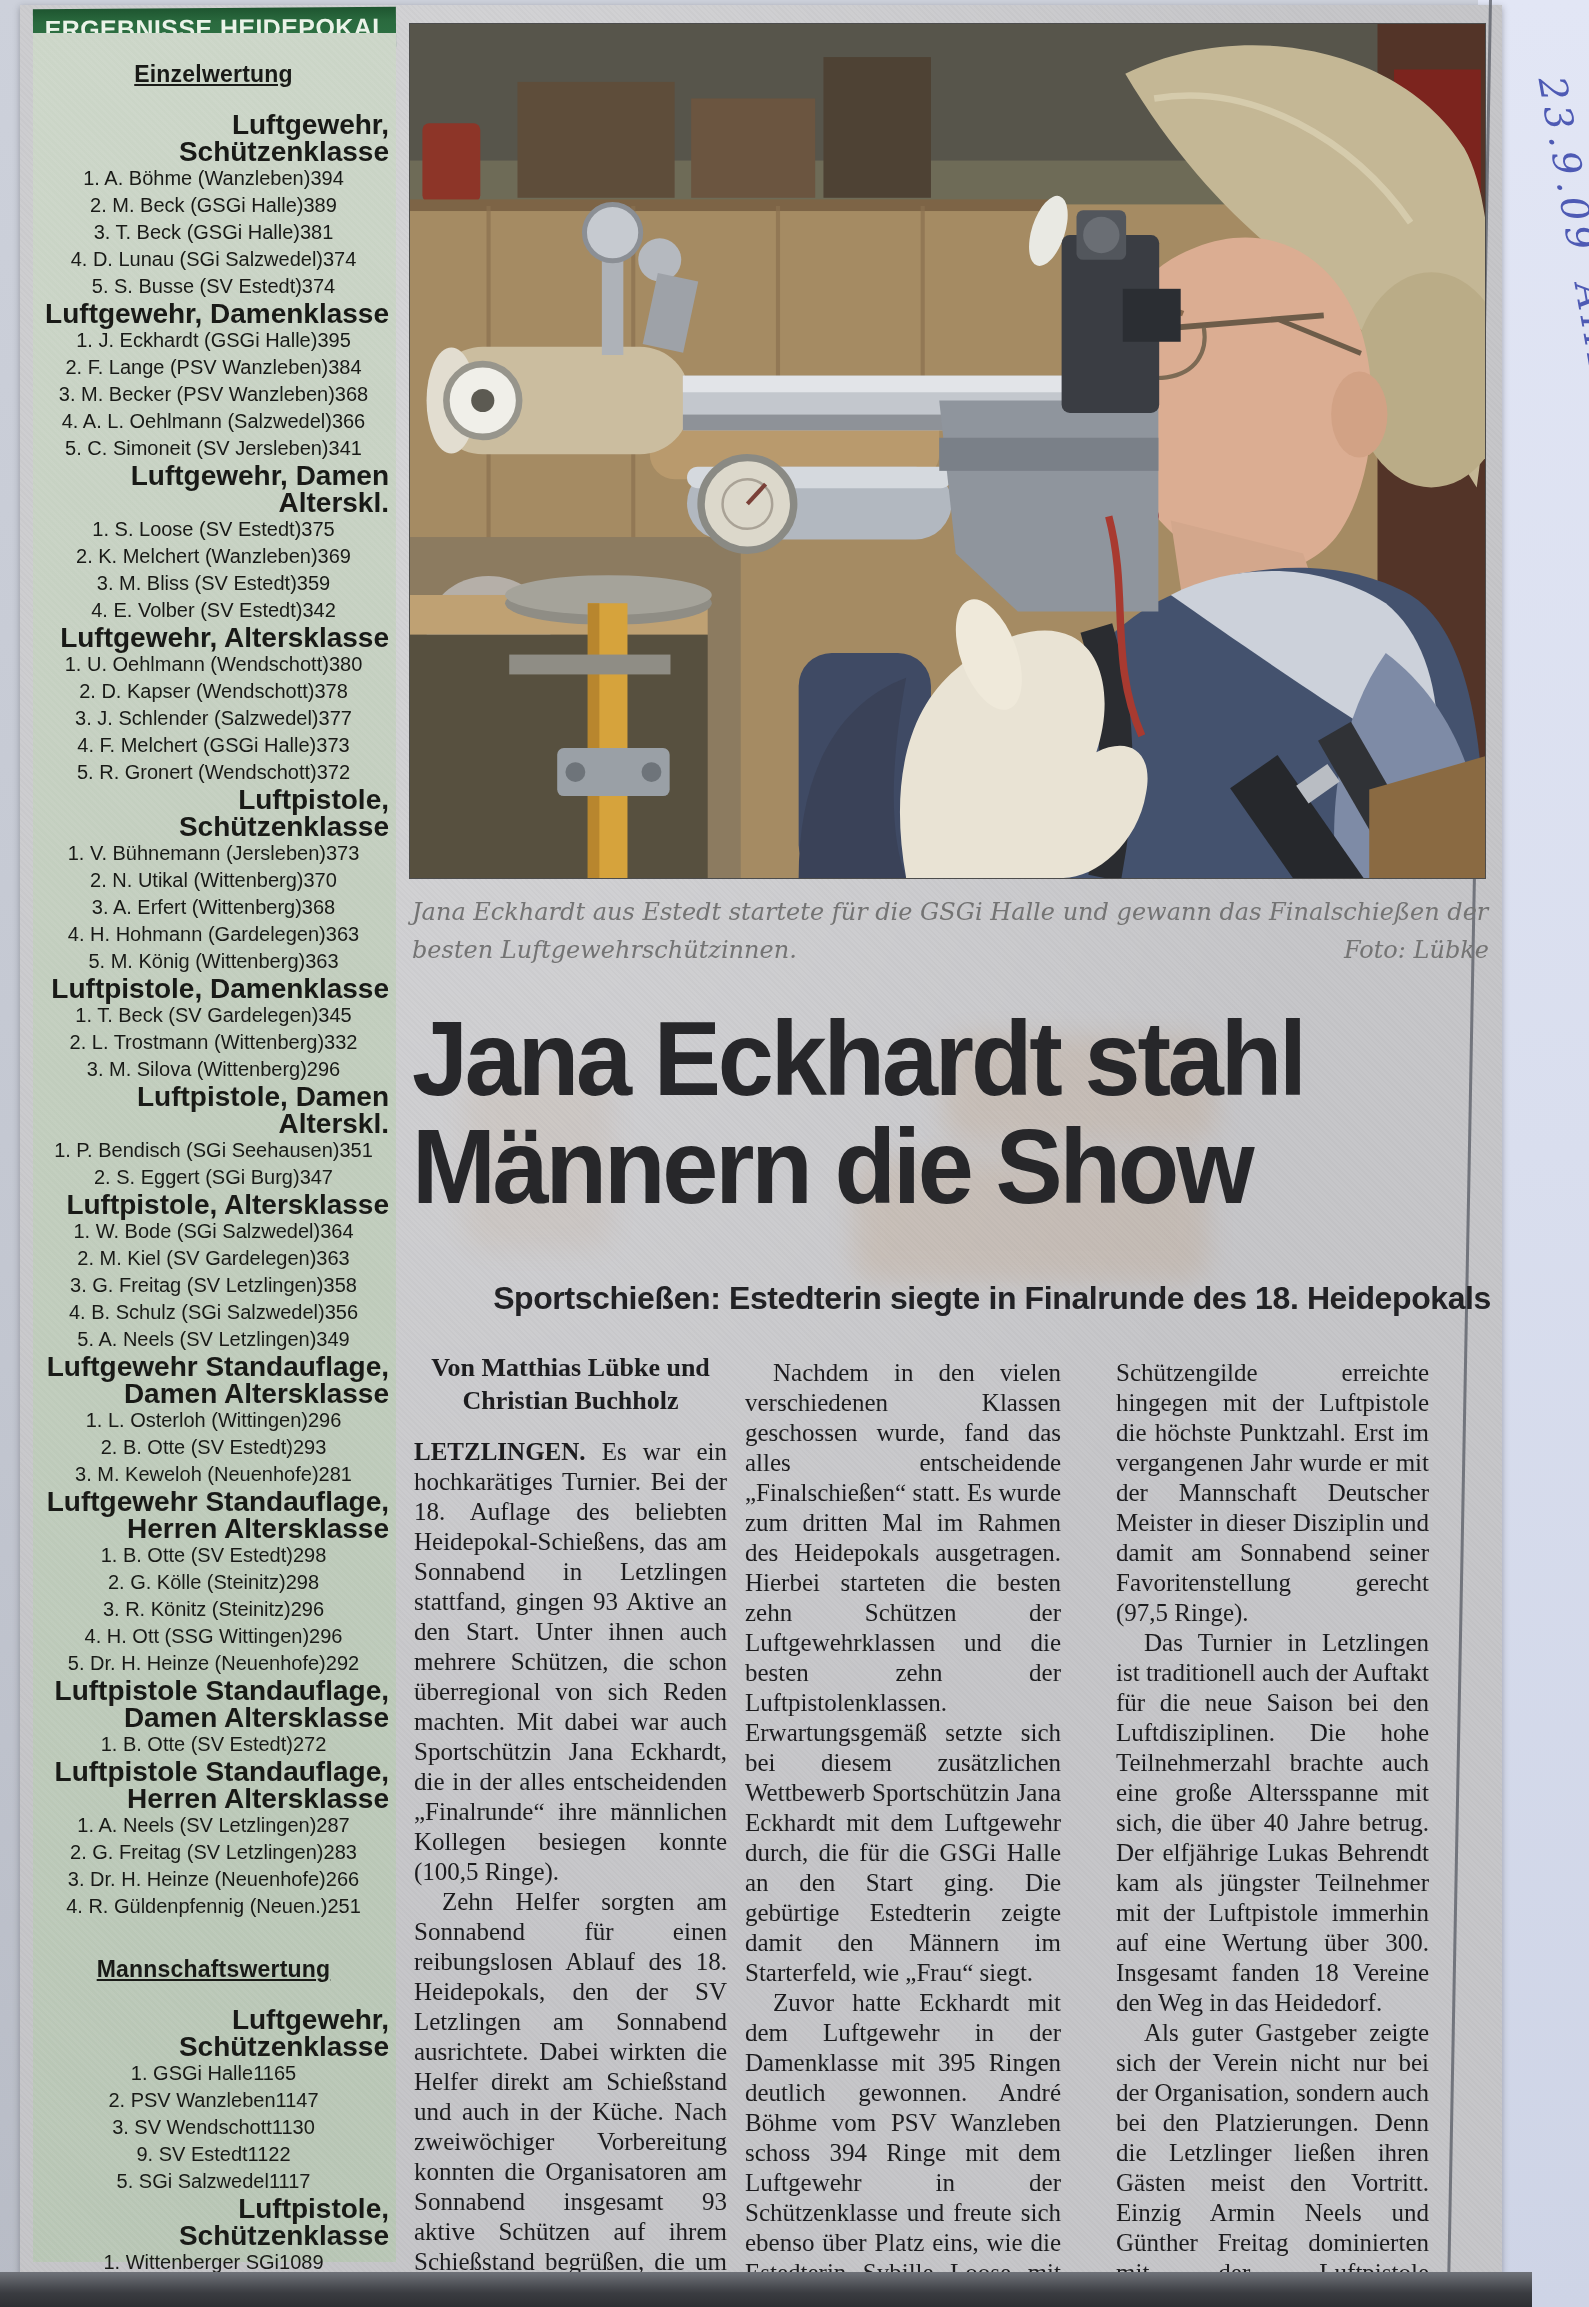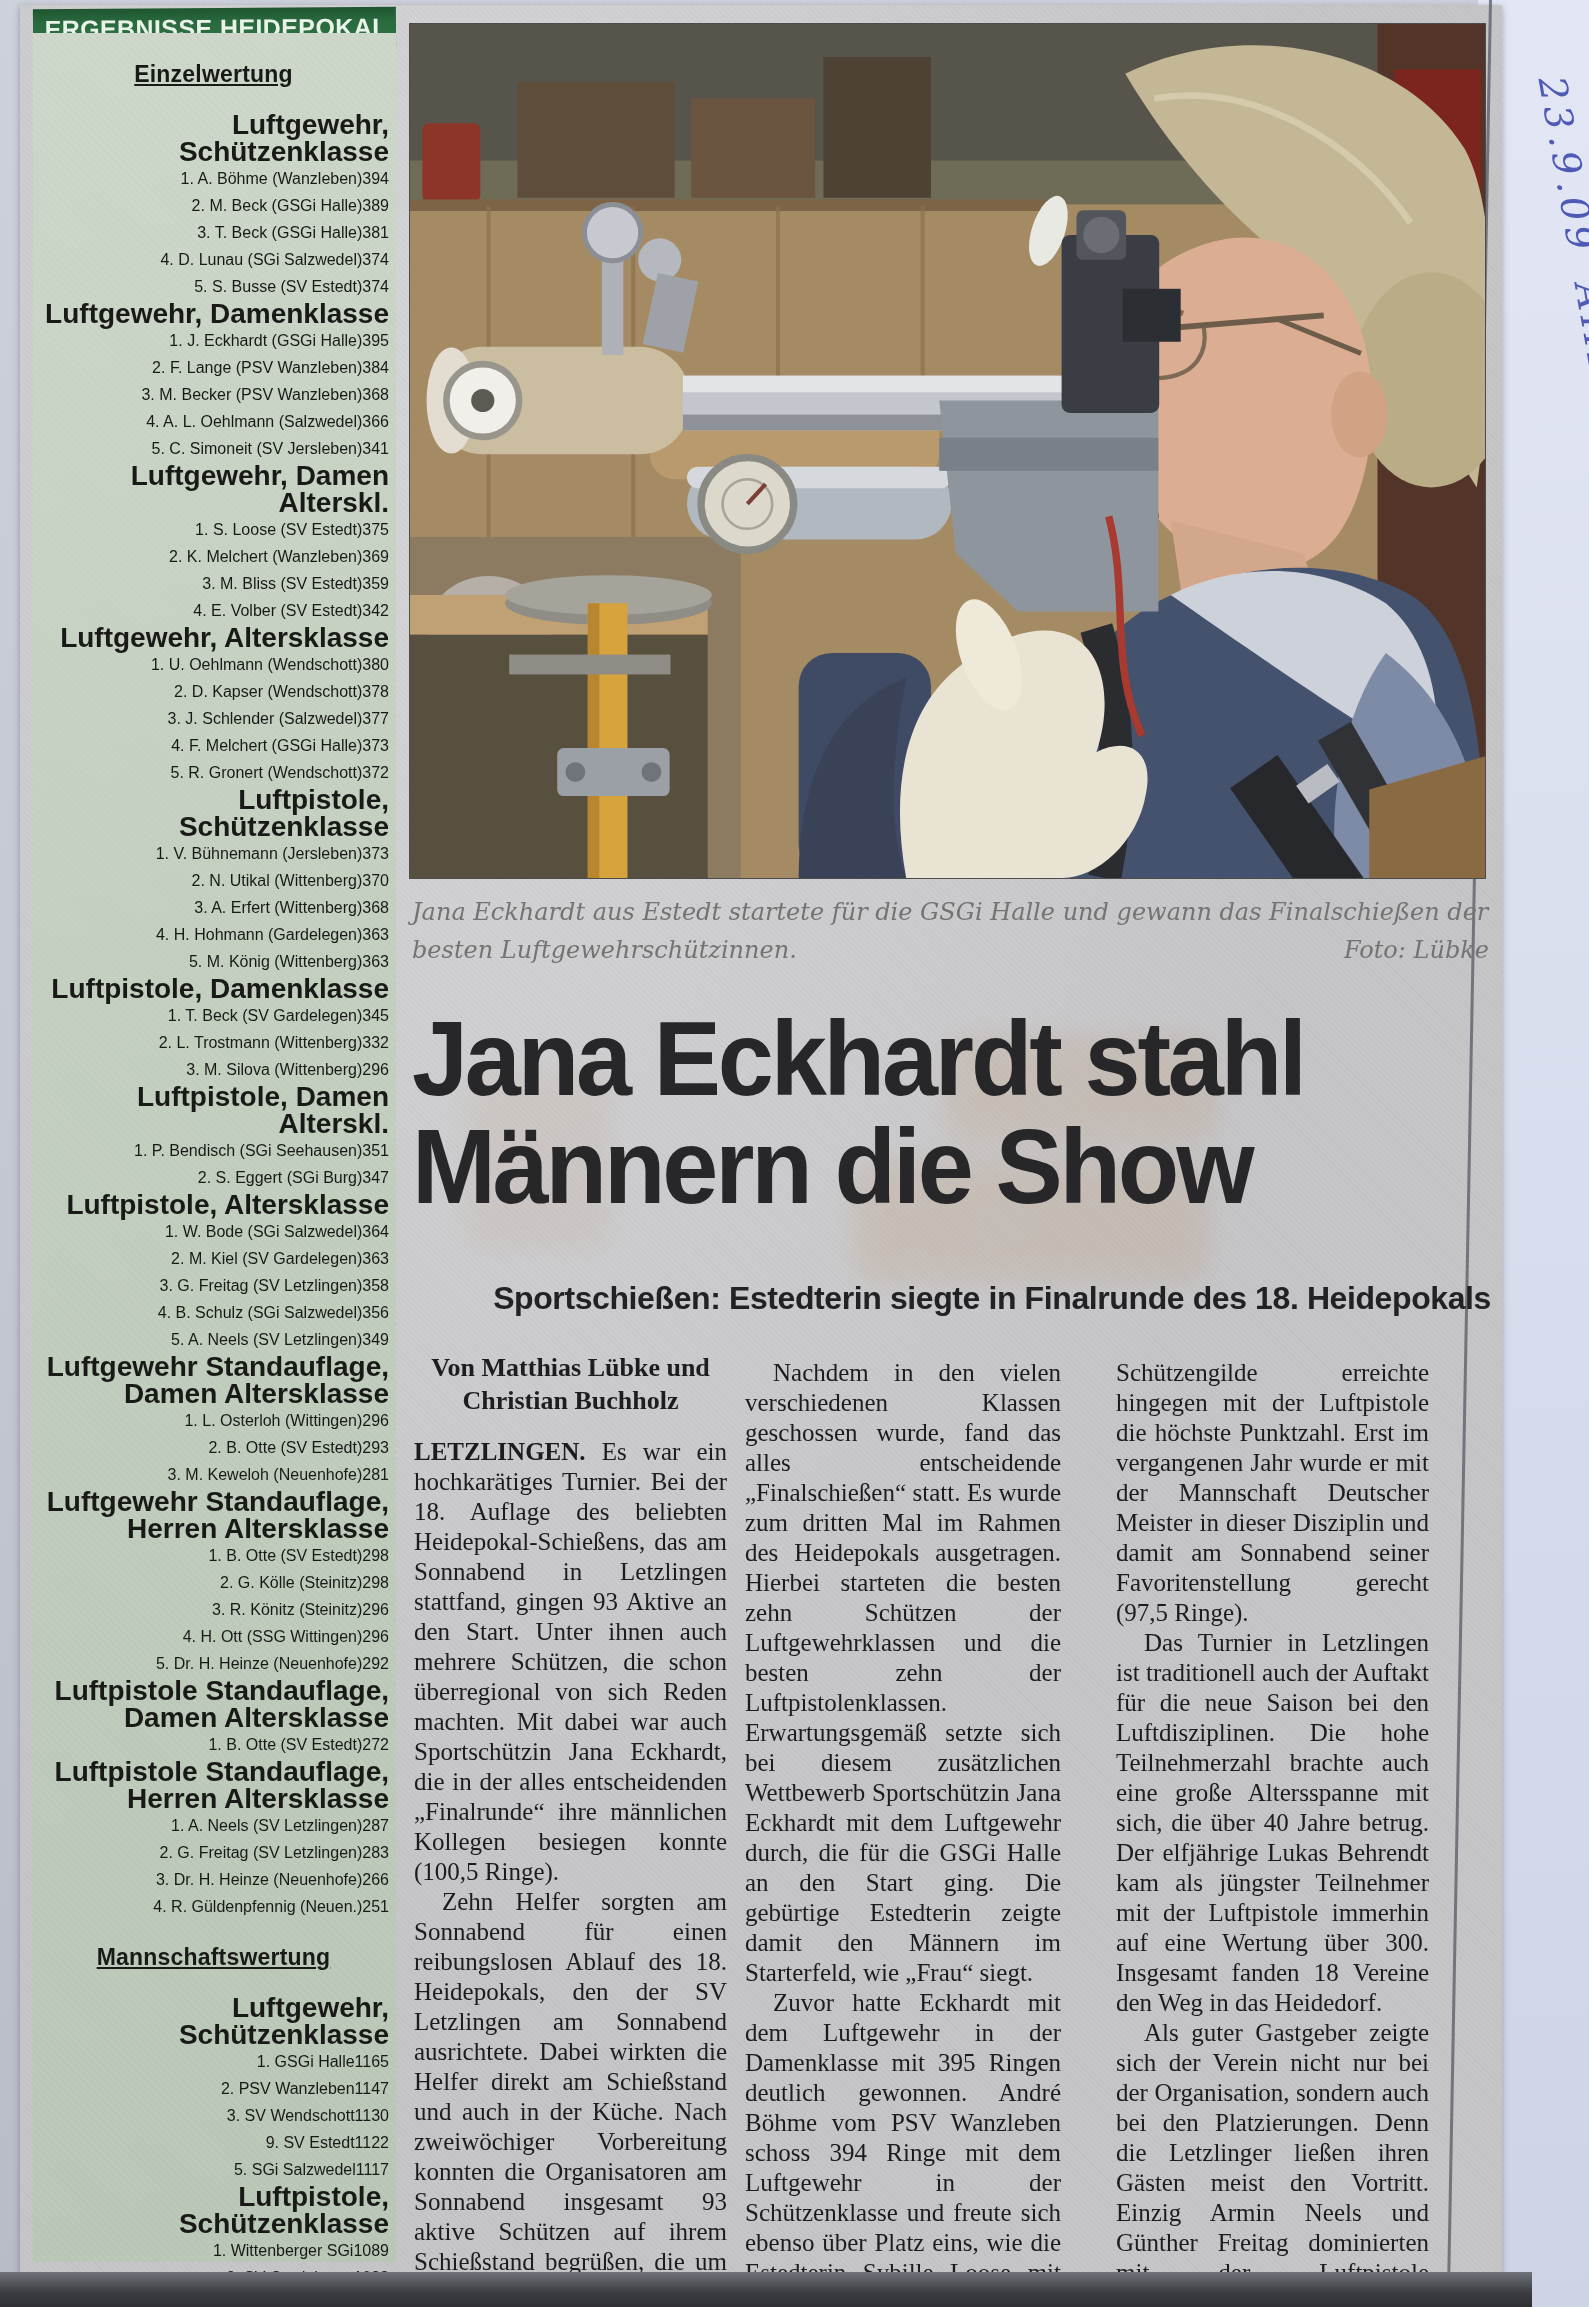--- a/index.html
+++ b/index.html
@@ -33,23 +33,23 @@
              color:#eaf3e8;font-weight:700;font-size:25px;letter-spacing:0.4px;
              line-height:40px;padding-left:11.6px;box-sizing:border-box;
              transform:rotate(-.4deg);white-space:nowrap;}
   .side-panel{position:absolute;left:33px;top:33px;width:363px;height:2229px;
               background:
                repeating-linear-gradient(45deg,rgba(255,255,255,0.05) 0 2.5px,transparent 2.5px 5px),
                linear-gradient(165deg,#ccd6c8 0%,#c1cdbd 45%,#b7c5b4 100%);}
   .side-list{position:absolute;left:5px;top:6.6px;width:351px;color:#191a17;}
   .sec-title{text-align:center;font-weight:700;font-size:23px;text-decoration:underline;
              margin:21.5px 0 23px 0;letter-spacing:0.2px;}
-  .sec-title.second{margin-top:24px;}
+  .sec-title.second{margin-top:36px;}
   .cat-title{text-align:right;font-weight:700;font-size:28px;line-height:27px;white-space:pre-line;}
-  .row{display:flex;justify-content:flex-end;font-size:16px;line-height:27px;}
+  .row{display:flex;justify-content:center;font-size:20px;line-height:27px;}
   .nm{white-space:nowrap;}
   .sc{font-weight:400;}
 
   
   .photo{position:absolute;left:409px;top:23px;width:1077px;height:856px;
          border:1.7px solid #4c4c4c;box-sizing:border-box;background:#8a7a5e;}
   .photo svg{display:block;width:100%;height:100%;}
 
   
   .caption{position:absolute;left:412px;top:893px;width:1077px;

